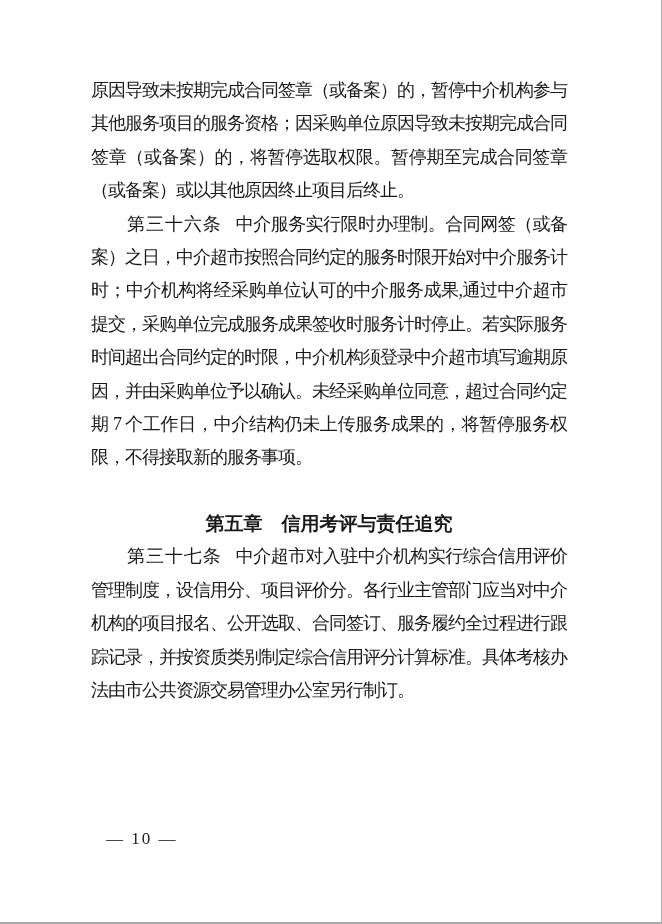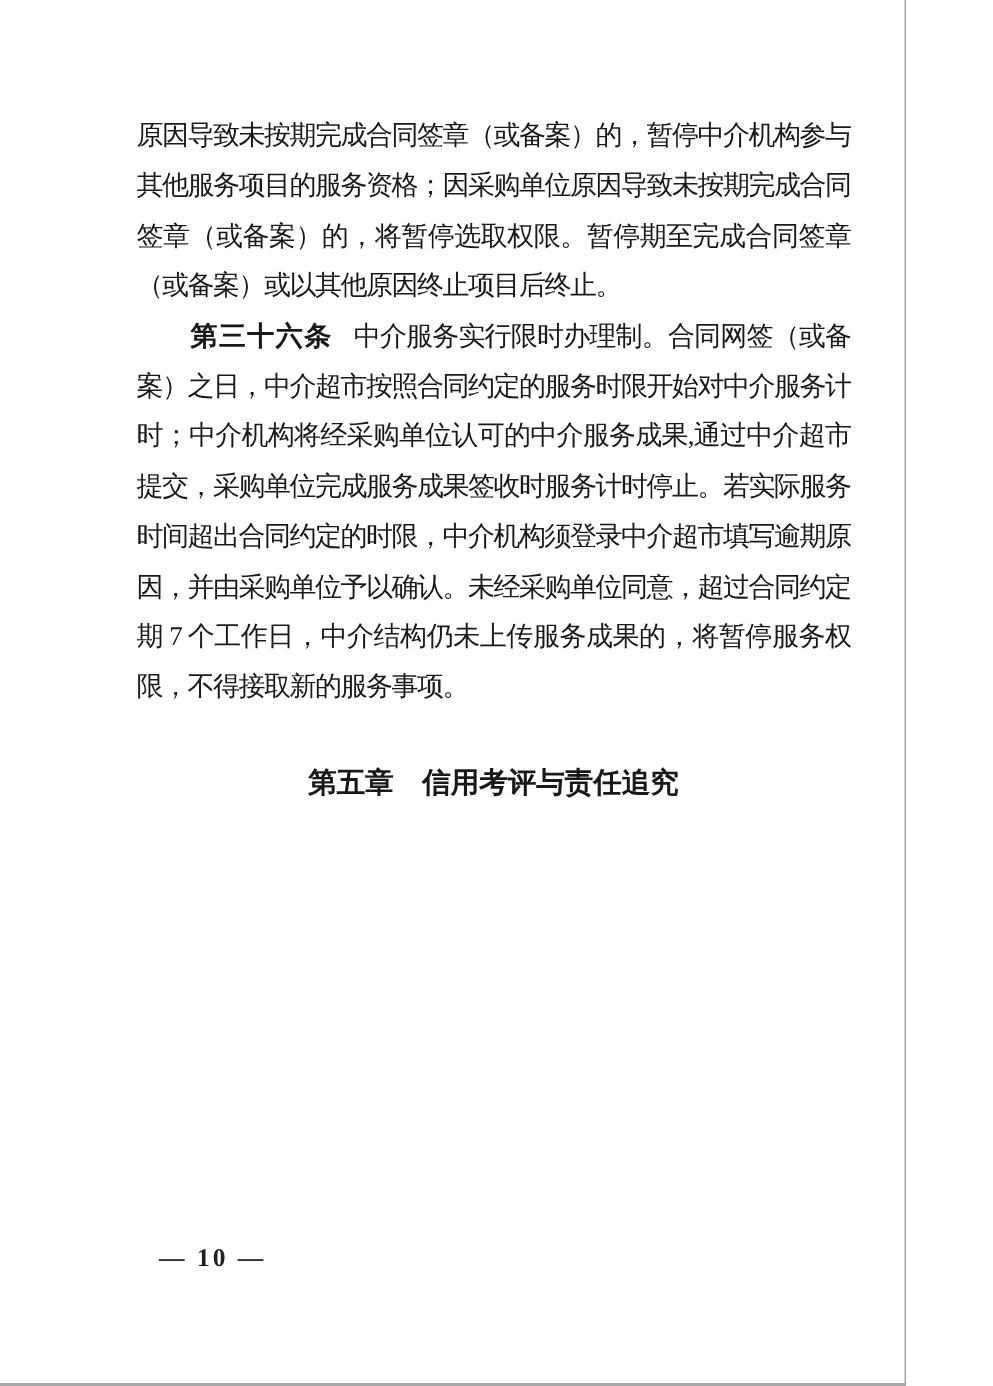--- a/index.html
+++ b/index.html
@@ -2,21 +2,21 @@
 <html><head>
 <meta charset="utf-8">
 <style>
   html, body {
     margin: 0;
     padding: 0;
     background: #ffffff;
   }
   .page {
     position: relative;
-    width: 604px;
+    width: 662px;
     height: 924px;
     box-sizing: border-box;
     background: #ffffff;
     border-right: 1px solid #a9a9a9;
     border-bottom: 2px solid #a9a9a9;
     overflow: hidden;
     font-family: "Liberation Serif", serif;
     color: #191919;
   }
   .content {
@@ -32,55 +32,55 @@
   }
   .para {
     margin: 0;
     text-indent: 2em;
   }
   .para.no-indent {
     text-indent: 0;
   }
   .article-label {
     font-family: "Liberation Sans", sans-serif;
-    font-weight: bold;
+    font-weight: normal;
     letter-spacing: 0.5px;
     margin-right: 14px;
   }
   .chapter {
     margin: 32px 0 0 0;
     text-indent: 0;
     text-align: center;
-    font-family: Liberation Mono, monospace;
+    font-family: Liberation Sans, sans-serif;
     font-weight: bold;
     font-size: 19px;
     letter-spacing: 0;
     line-height: 33.4px;
   }
   .page-number {
     position: absolute;
     left: 106px;
     top: 828px;
     font-size: 17px;
     letter-spacing: 2px;
     line-height: 22px;
     color: #1f1f1f;
-    font-weight: bold;
   }
 </style>
 </head>
 <body>
 
 <div class="page">
   <div class="content">
 
     <p class="para no-indent">原因导致未按期完成合同签章（或备案）的，暂停中介机构参与其他服务项目的服务资格；因采购单位原因导致未按期完成合同签章（或备案）的，将暂停选取权限。暂停期至完成合同签章（或备案）或以其他原因终止项目后终止。</p>
 
     <p class="para"><span class="article-label">第三十六条</span><span>中介服务实行限时办理制。合同网签（或备案）之日，中介超市按照合同约定的服务时限开始对中介服务计时；中介机构将经采购单位认可的中介服务成果,通过中介超市提交，采购单位完成服务成果签收时服务计时停止。若实际服务时间超出合同约定的时限，中介机构须登录中介超市填写逾期原因，并由采购单位予以确认。未经采购单位同意，超过合同约定期 7 个工作日，中介结构仍未上传服务成果的，将暂停服务权限，不得接取新的服务事项。</span></p>
 
     <h2 class="chapter">第五章　信用考评与责任追究</h2>
 
+    <p class="para"><span class="article-label">第三十七条</span><span>中介超市对入驻中介机构实行综合信用评价管理制度，设信用分、项目评价分。各行业主管部门应当对中介机构的项目报名、公开选取、合同签订、服务履约全过程进行跟踪记录，并按资质类别制定综合信用评分计算标准。具体考核办法由市公共资源交易管理办公室另行制订。</span></p>
 
 
   </div>
 
   <div class="page-number">— 10 —</div>
 </div>
 
 </body></html>

